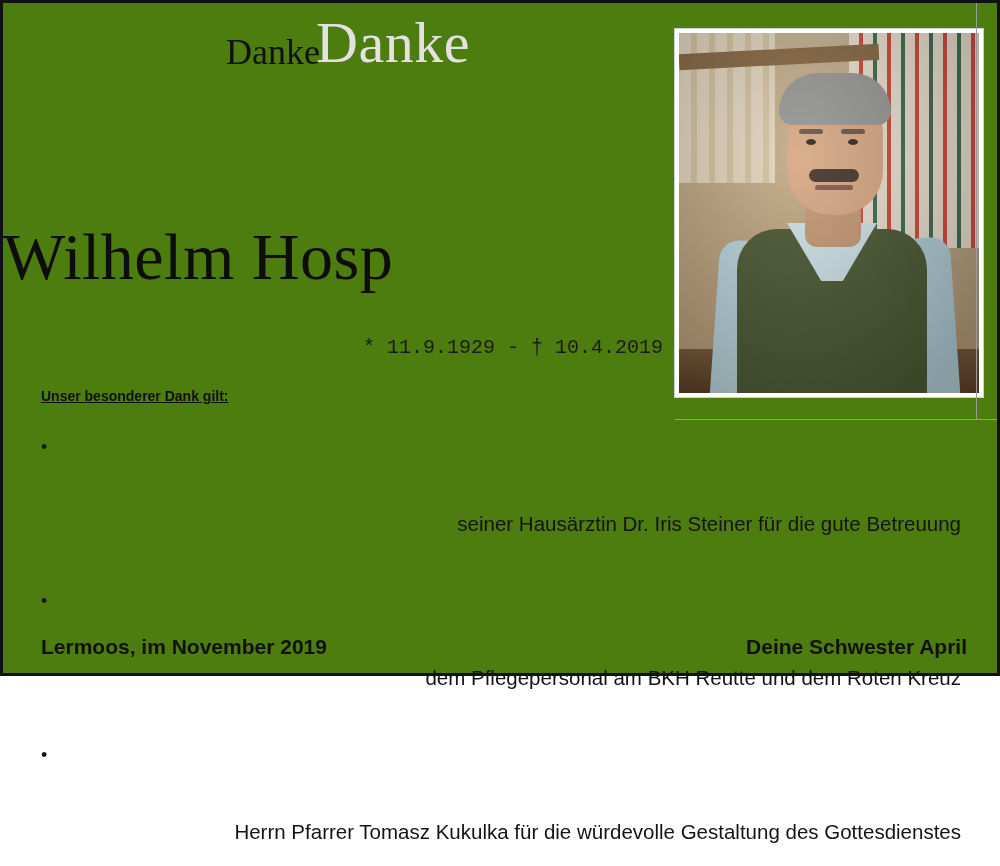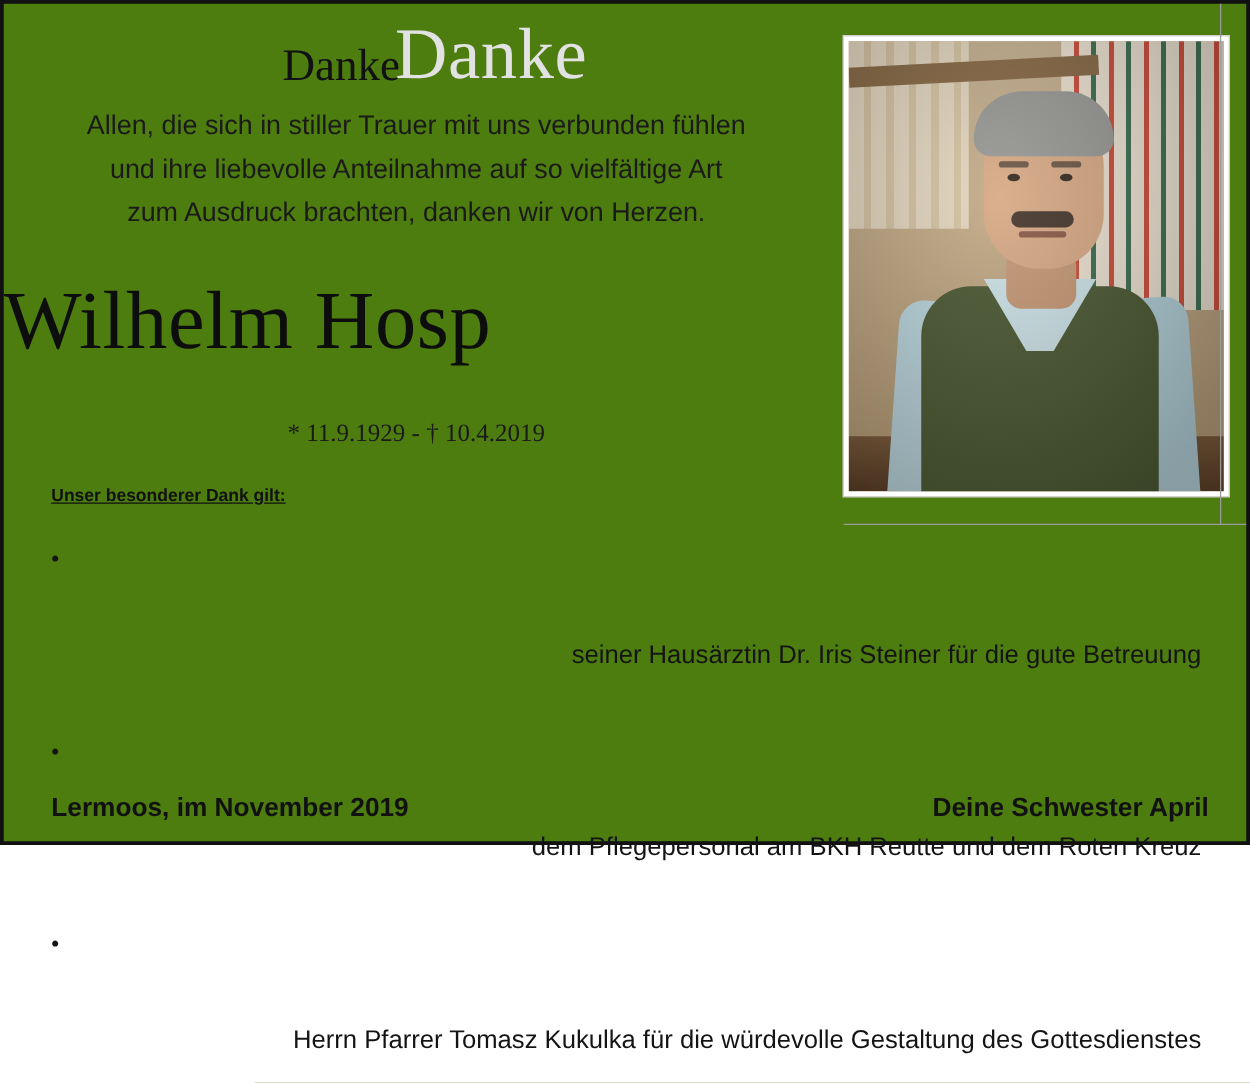--- a/index.html
+++ b/index.html
@@ -75,22 +75,22 @@
     font-size: 66px;
     line-height: 78px;
     letter-spacing: 0.5px;
     color: #0d0d0d;
   }
   .dates {
     position: absolute;
     left: 0;
     top: 333px;
     width: 660px;
-    text-align: center;
-    font-family: Liberation Serif, serif;
+    text-align: right;
+    font-family: Liberation Mono, monospace;
     font-size: 20px;
     color: #1a1a1a;
   }
 
   
   .photo-frame {
     position: absolute;
     left: 672px;
     top: 26px;
     width: 300px;
@@ -258,25 +258,20 @@
 </style>
 </head>
 <body>
 
 <div class="page">
 
   <div class="header">
     <div class="danke-wrap">
       <div class="danke-ghost">Danke</div>
       <div class="danke-main">Danke</div>
-    </div>
-    <div class="intro">
-      <div>Allen, die sich in stiller Trauer mit uns verbunden fühlen</div>
-      <div>und ihre liebevolle Anteilnahme auf so vielfältige Art</div>
-      <div>zum Ausdruck brachten, danken wir von Herzen.</div>
     </div>
   </div>
 
   <div class="name">Wilhelm Hosp</div>
   <div class="dates">* 11.9.1929 - † 10.4.2019</div>
 
   <div class="photo-frame">
     <div class="ph-wall"></div>
     <div class="ph-curtain2"></div>
     <div class="ph-curtain"></div>

